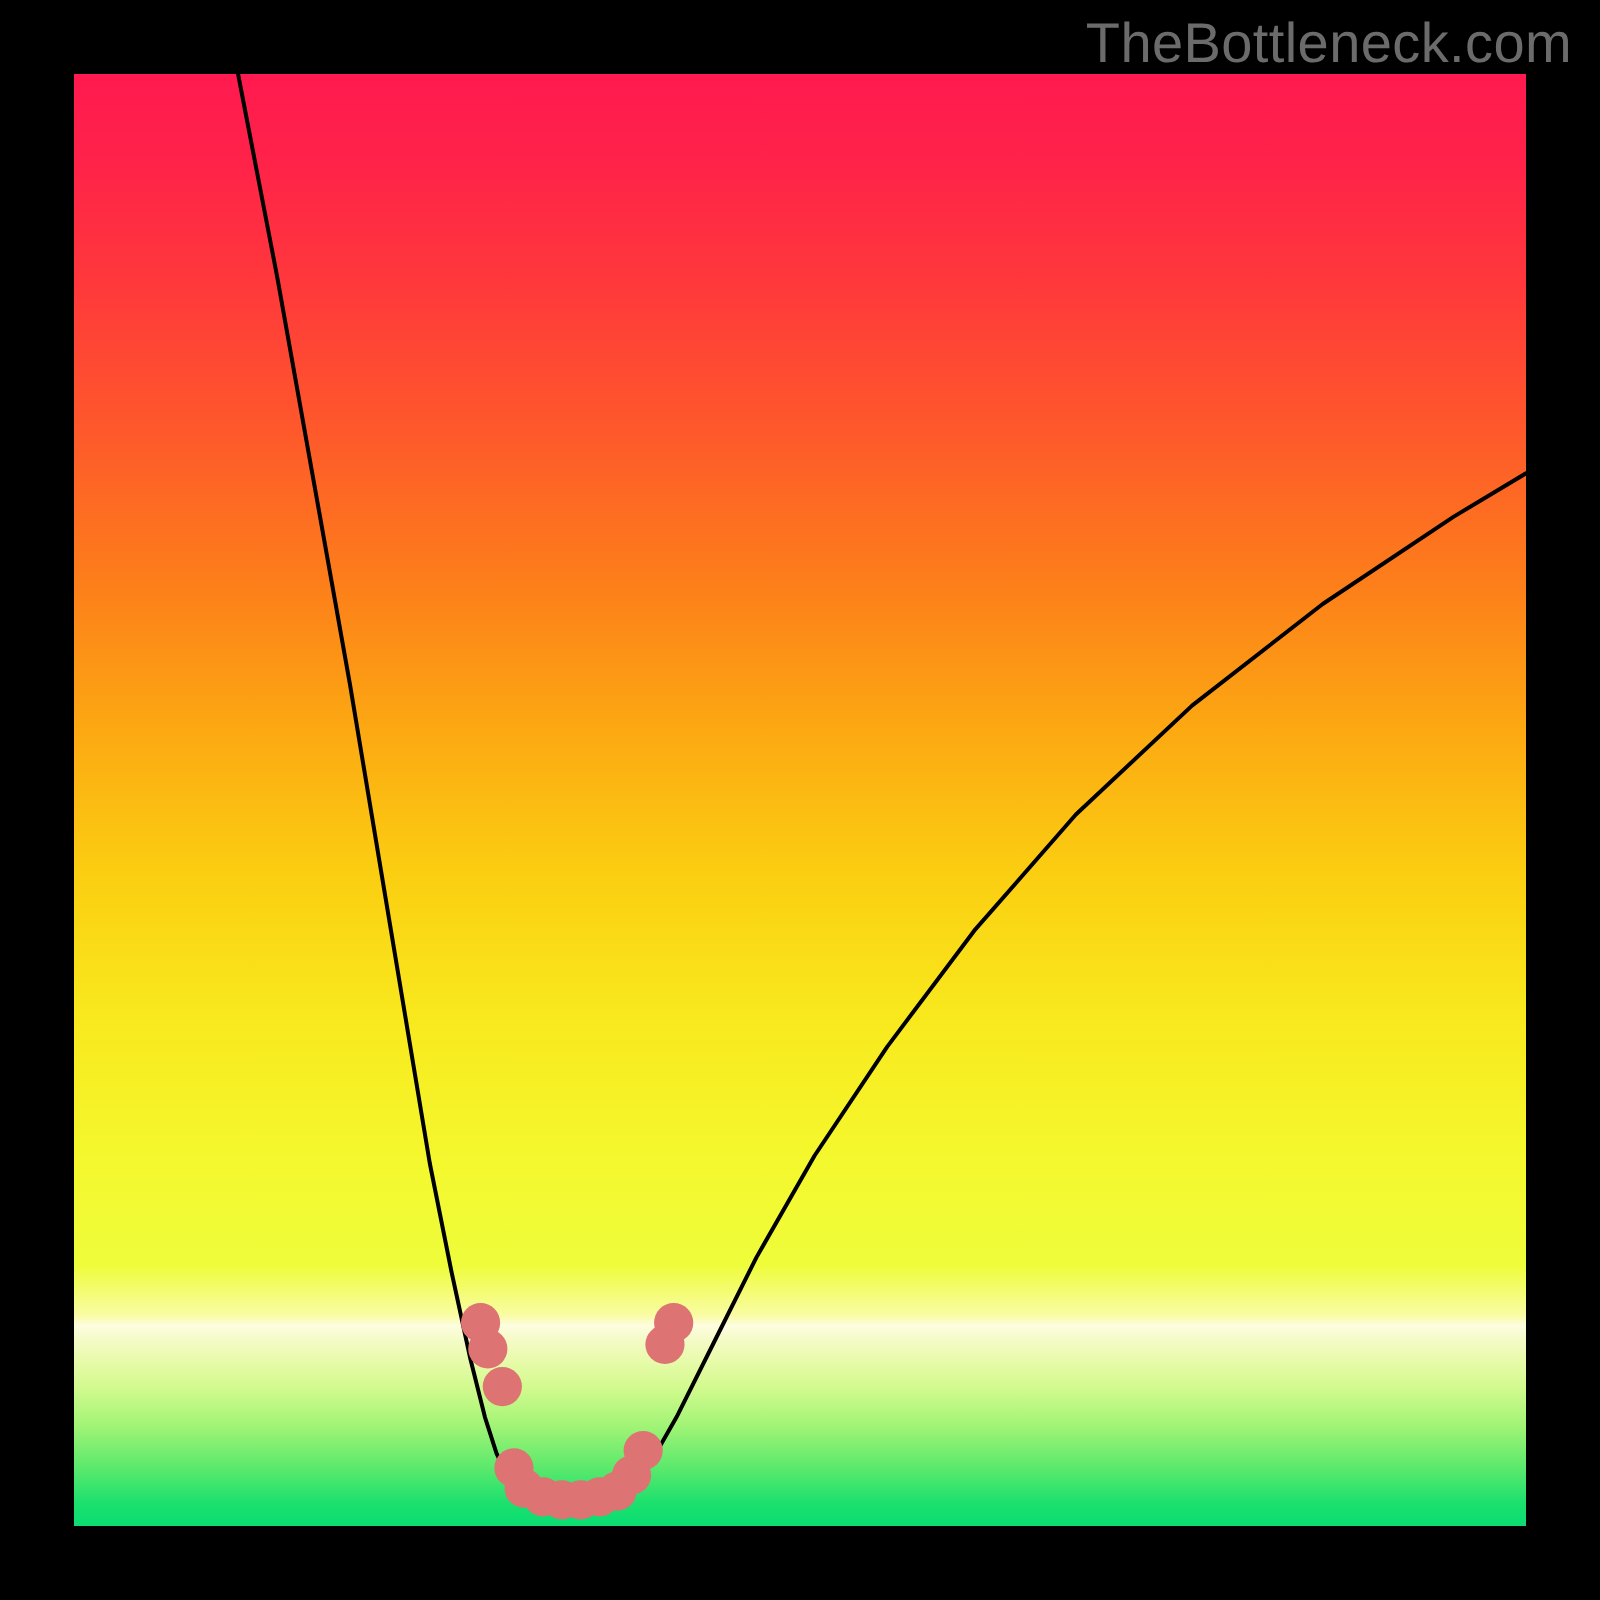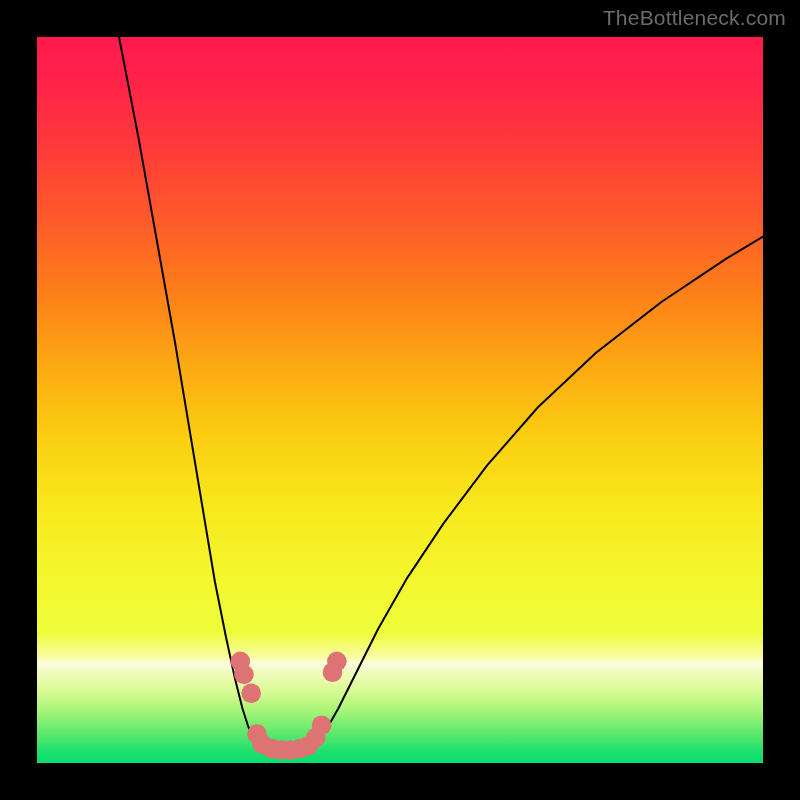--- a/index.html
+++ b/index.html
@@ -15,21 +15,21 @@
     position: relative;
     width: 800px;
     height: 800px;
     background: #000;
   }
   .watermark {
     position: absolute;
     top: 6px;
     right: 14px;
     color: #6b6b6b;
-    font-size: 21px;
+    font-size: 28px;
     letter-spacing: 0.2px;
     user-select: none;
     z-index: 40;
   }
   .plot-area {
     position: absolute;
     left: 37px;
     top: 37px;
     width: 726px;
     height: 726px;

